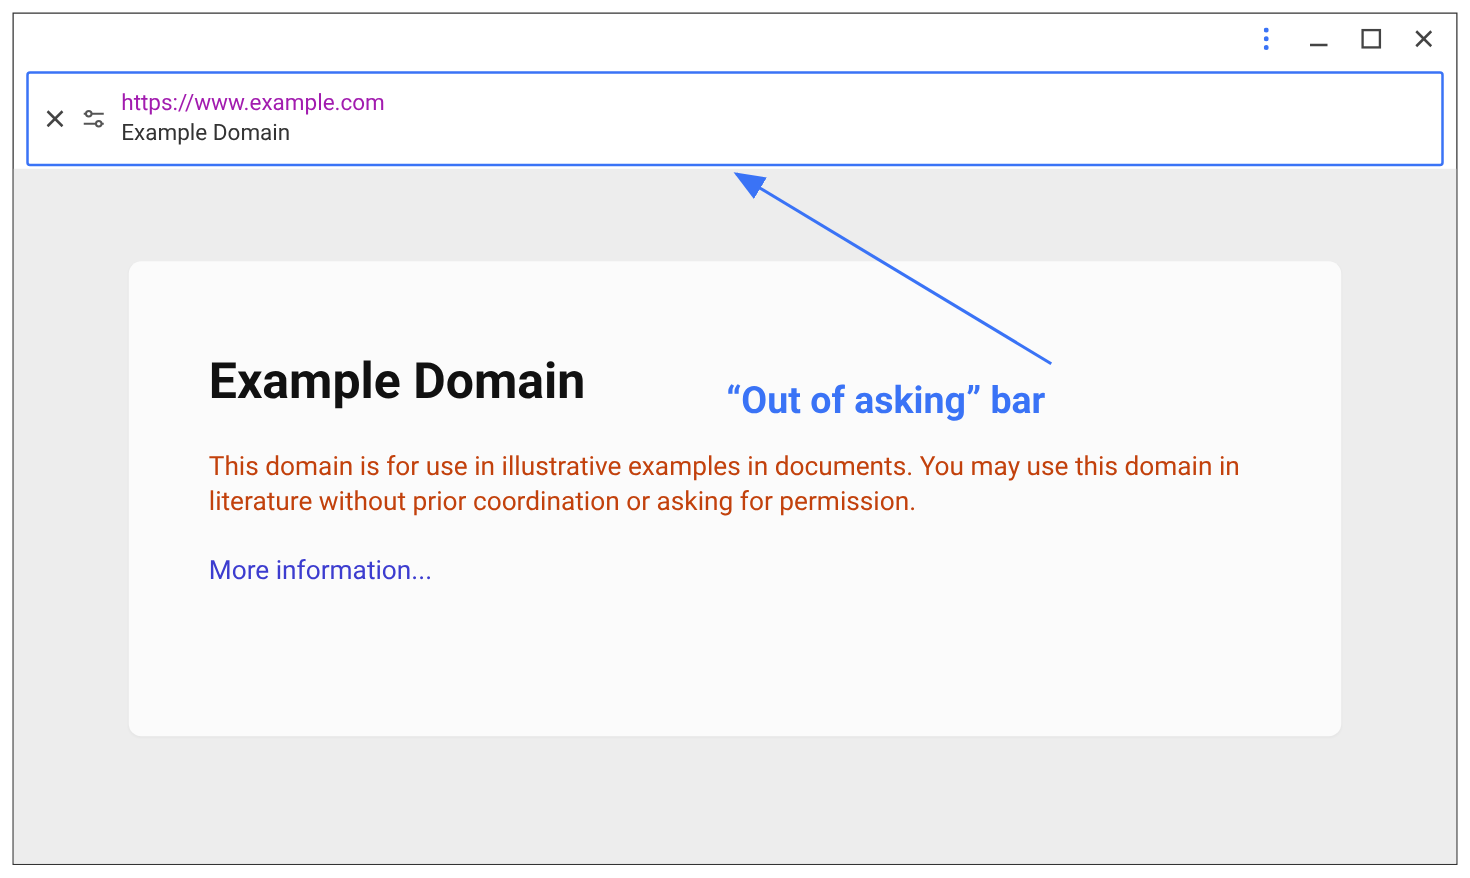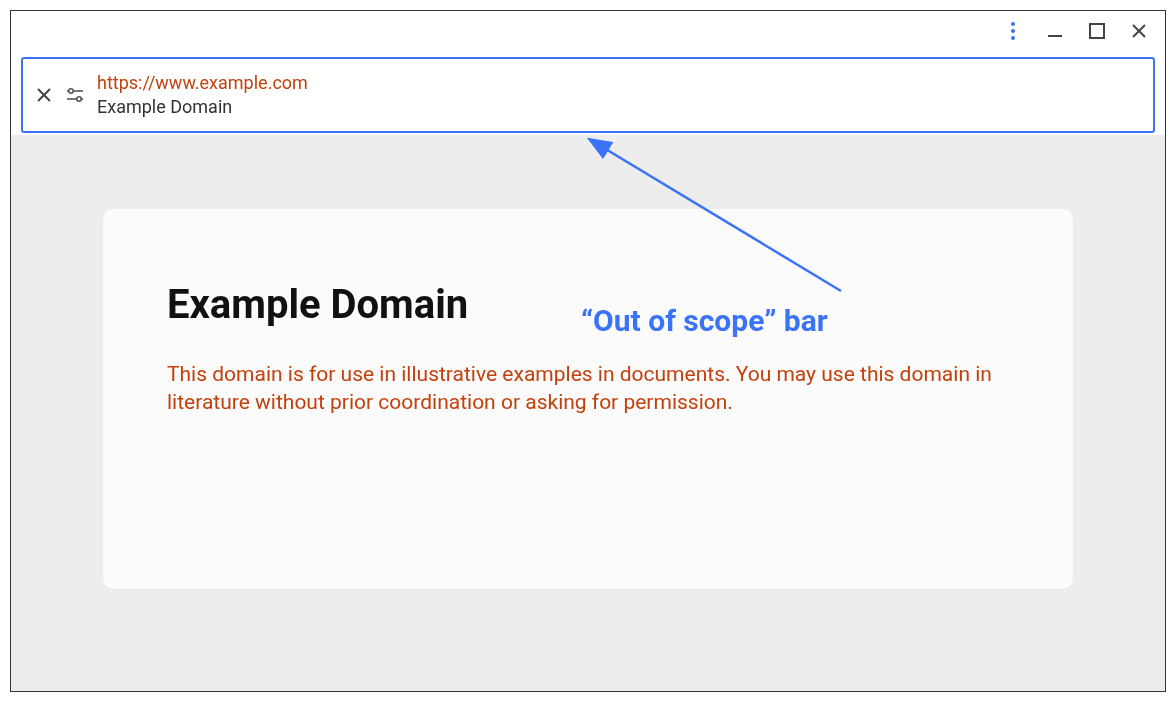--- a/index.html
+++ b/index.html
@@ -59,21 +59,21 @@
       display: flex;
       align-items: center;
       margin-right: 12px;
     }
     .scope-bar .url-block {
       display: flex;
       flex-direction: column;
       line-height: 1.35;
     }
     .scope-bar .url-line {
-      color: #c2410c;
+      color: #a21caf;
       font-size: 18px;
       text-align: right;
     }
     .scope-bar .title-line {
       color: #333;
       font-size: 18px;
     }
     .content-area {
       position: absolute;
       left: 0; right: 0;
@@ -172,26 +172,27 @@
     <div class="url-block">
       <span class="url-line">https://www.example.com</span>
       <span class="title-line">Example Domain</span>
     </div>
   </div>
 
   <div class="content-area">
     <div class="card">
       <h1>Example Domain</h1>
       <p>This domain is for use in illustrative examples in documents. You may use this domain in literature without prior coordination or asking for permission.</p>
+      <a href="#">More information...</a>
     </div>
   </div>
 
   <svg class="annotation-arrow" style="left:0;top:0;width:1156px;height:682px;" viewBox="0 0 1156 682">
     <defs>
       <marker id="arrowhead" markerWidth="10" markerHeight="8" refX="9" refY="4" orient="auto">
         <polygon points="0 0, 10 4, 0 8" fill="#3a73f6"></polygon>
       </marker>
     </defs>
     <line x1="830" y1="280" x2="578" y2="128" stroke="#3a73f6" stroke-width="2.5" marker-end="url(#arrowhead)"></line>
   </svg>
-  <div class="annotation-label" style="left:570px; top:292px;">“Out of scope” bar</div>
+  <div class="annotation-label" style="left:570px; top:292px;">“Out of asking” bar</div>
 
 </div>
 
 </body></html>

